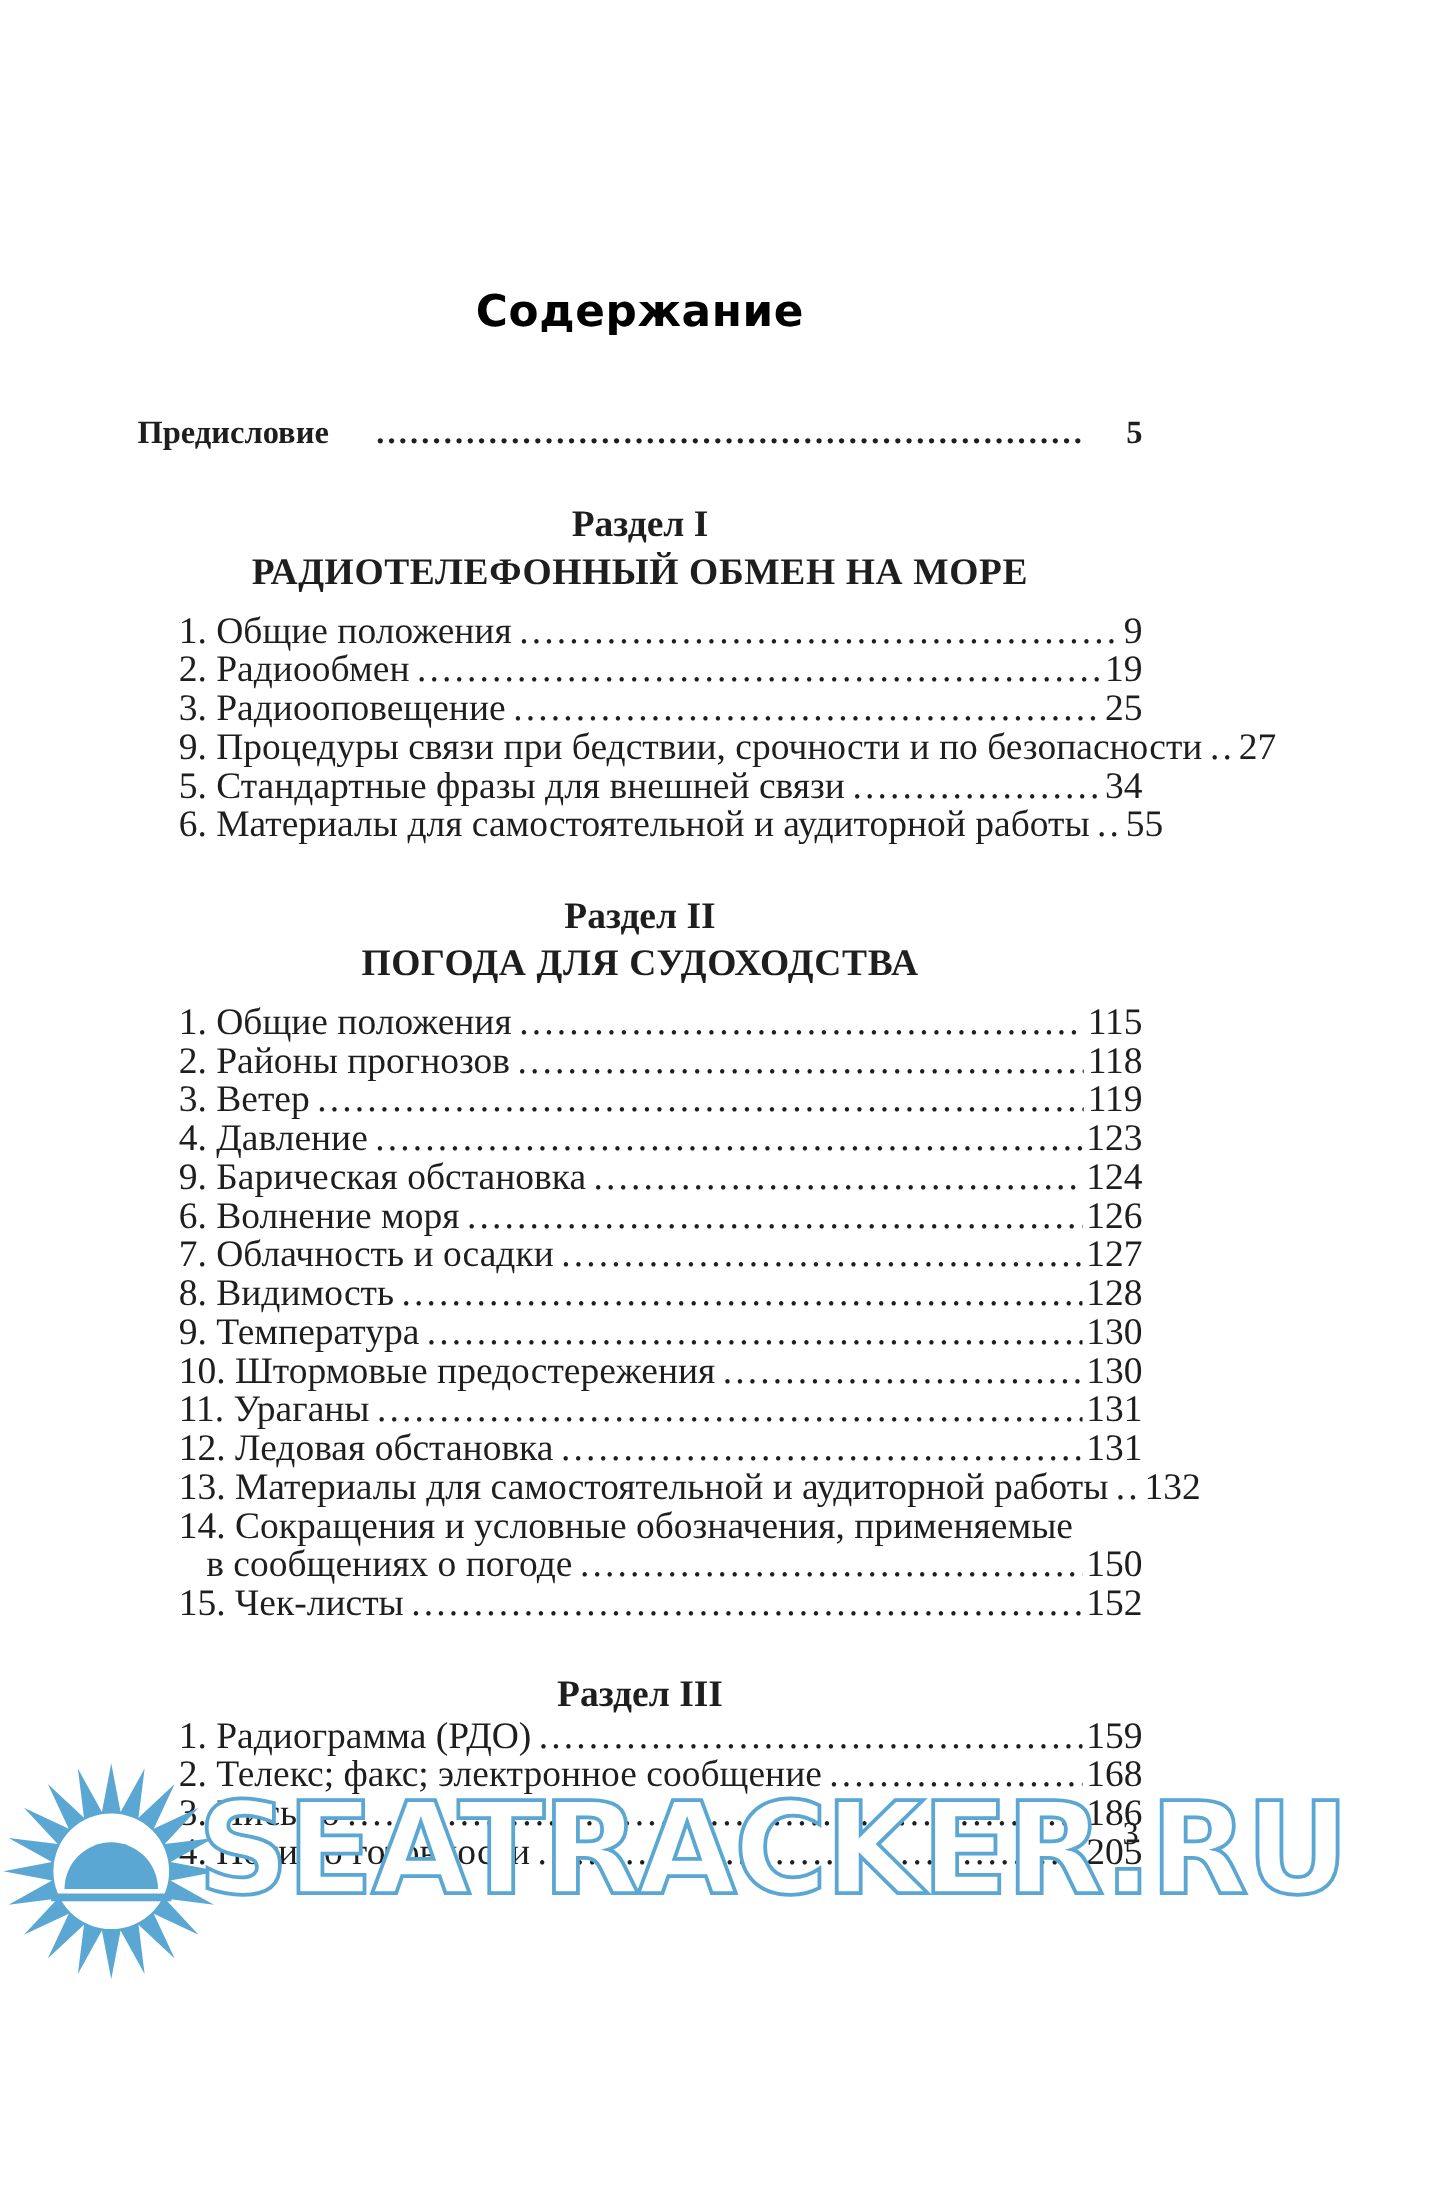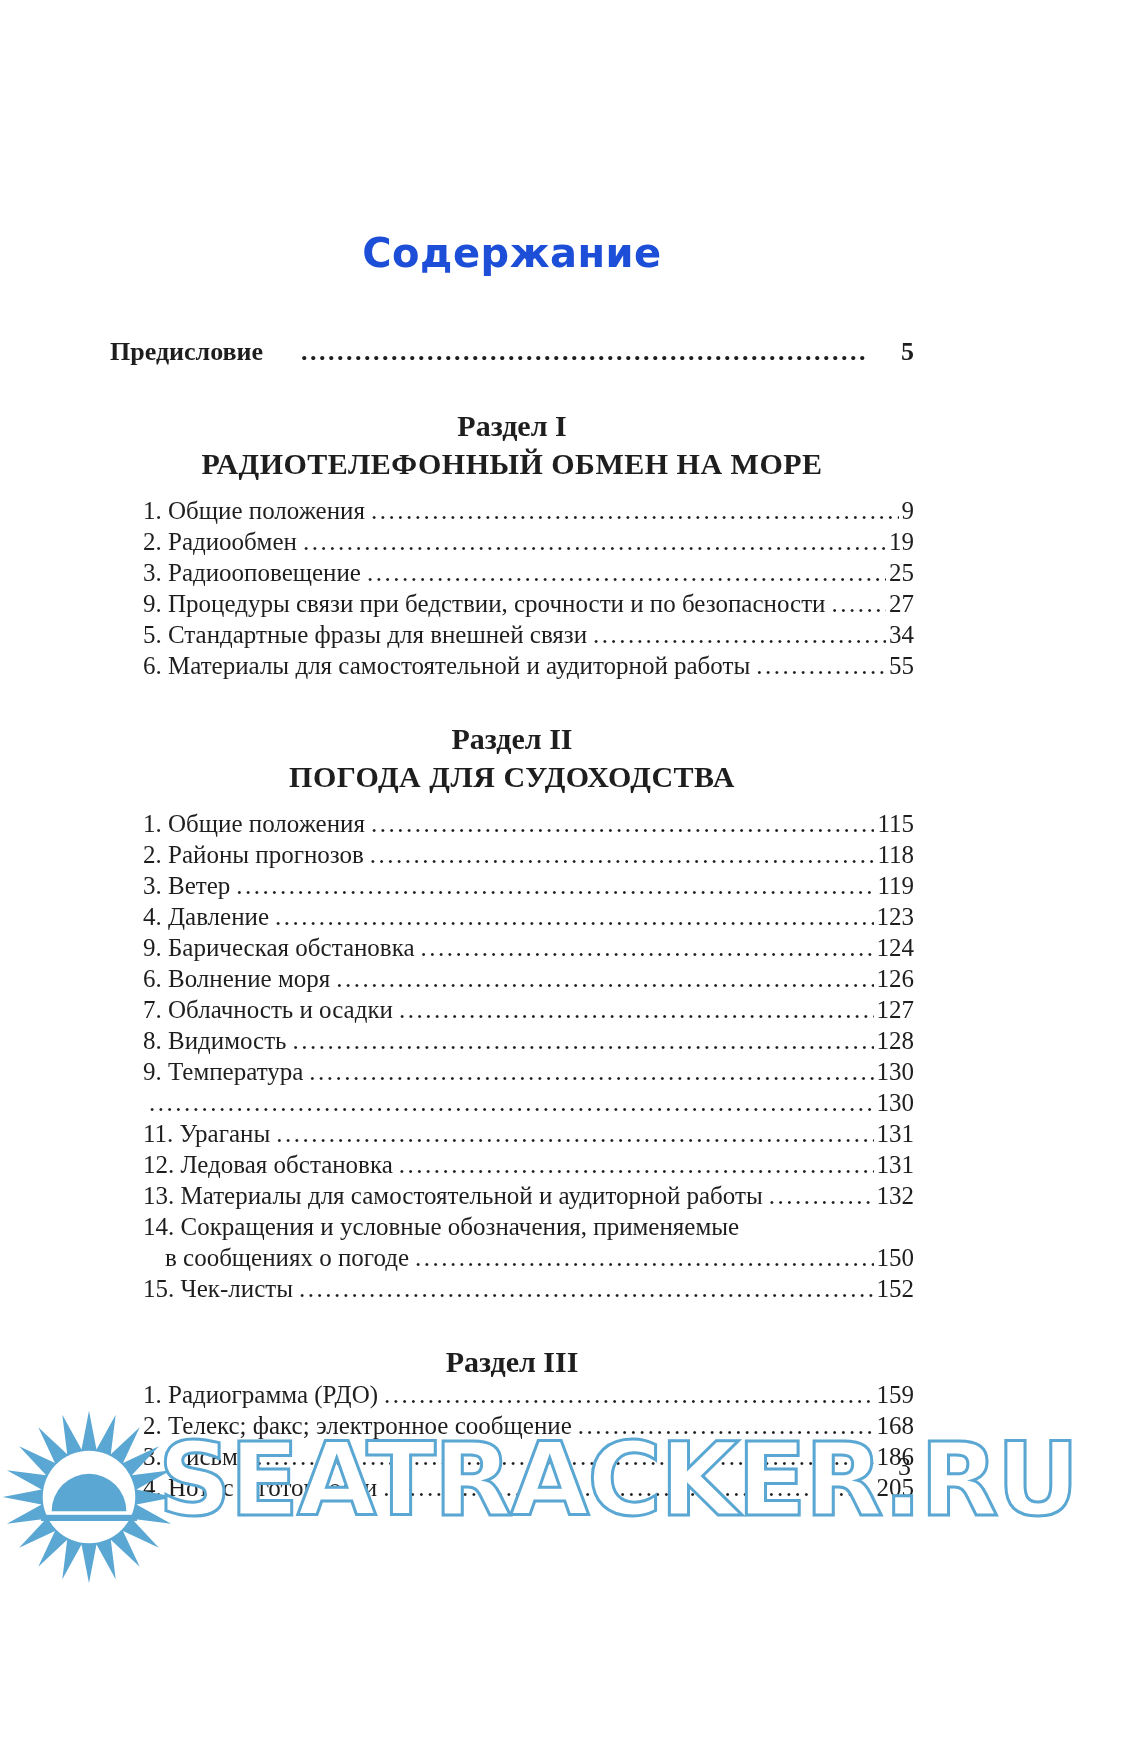--- a/index.html
+++ b/index.html
@@ -3,31 +3,31 @@
 <meta charset="utf-8">
 <style>
   html,body{margin:0;padding:0;}
   body{
     width:1144px;height:1756px;position:relative;background:#ffffff;
     font-family:"Liberation Serif", serif;color:#1e1e1e;overflow:hidden;
   }
   .content{position:absolute;left:110px;top:230px;width:804px;}
   .doc-title{
     font-family:"DejaVu Sans","Liberation Sans",sans-serif;font-weight:700;
-    font-size:40px;text-align:center;margin:0 0 60px 0;color:#1d4ed8;letter-spacing:0.5px;
+    font-size:35px;text-align:center;margin:0 0 60px 0;color:#000000;letter-spacing:0.5px;
   }
   .preface-row{
     display:flex;align-items:baseline;font-weight:bold;font-size:26px;
     margin:0 0 20px 0;line-height:32px;gap:32px;
   }
   .section{margin-top:40px;}
   .section-heading{font-size:30px;font-weight:bold;text-align:center;margin:0;line-height:36px;}
   .section-subheading{font-size:30px;font-weight:bold;text-align:center;margin:2px 0 14px 0;line-height:36px;letter-spacing:0.5px;}
   .toc-row{
-    display:flex;align-items:baseline;font-size:25px;line-height:30px;
+    display:flex;align-items:baseline;font-size:30px;line-height:30px;
     margin:0 0 1px 33px;
   }
   .toc-label{white-space:nowrap;}
   .toc-label.cont{margin-left:22px;}
   .toc-page{margin-left:3px;}
   .leader{flex:1 1 auto;overflow:hidden;white-space:nowrap;margin-left:6px;min-width:20px;}
   .leader::after{
     content:"......................................................................................................................................................";
     letter-spacing:2.5px;
   }
@@ -134,20 +134,21 @@
       <span class="toc-label">8. Видимость</span>
       <span class="leader"></span>
       <span class="toc-page">128</span>
     </div>
     <div class="toc-row">
       <span class="toc-label">9. Температура</span>
       <span class="leader"></span>
       <span class="toc-page">130</span>
     </div>
     <div class="toc-row">
+      <span class="toc-label">10. Штормовые предостережения</span>
       <span class="leader"></span>
       <span class="toc-page">130</span>
     </div>
     <div class="toc-row">
       <span class="toc-label">11. Ураганы</span>
       <span class="leader"></span>
       <span class="toc-page">131</span>
     </div>
     <div class="toc-row">
       <span class="toc-label">12. Ледовая обстановка</span>

